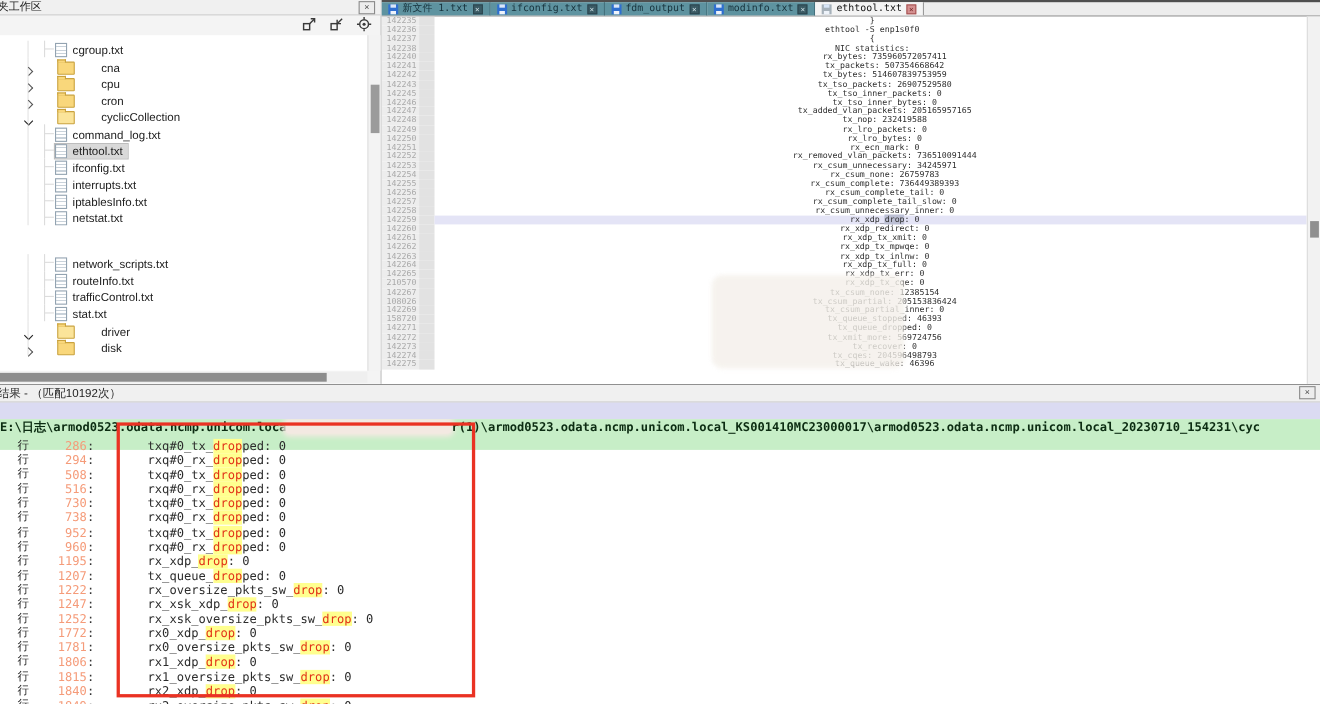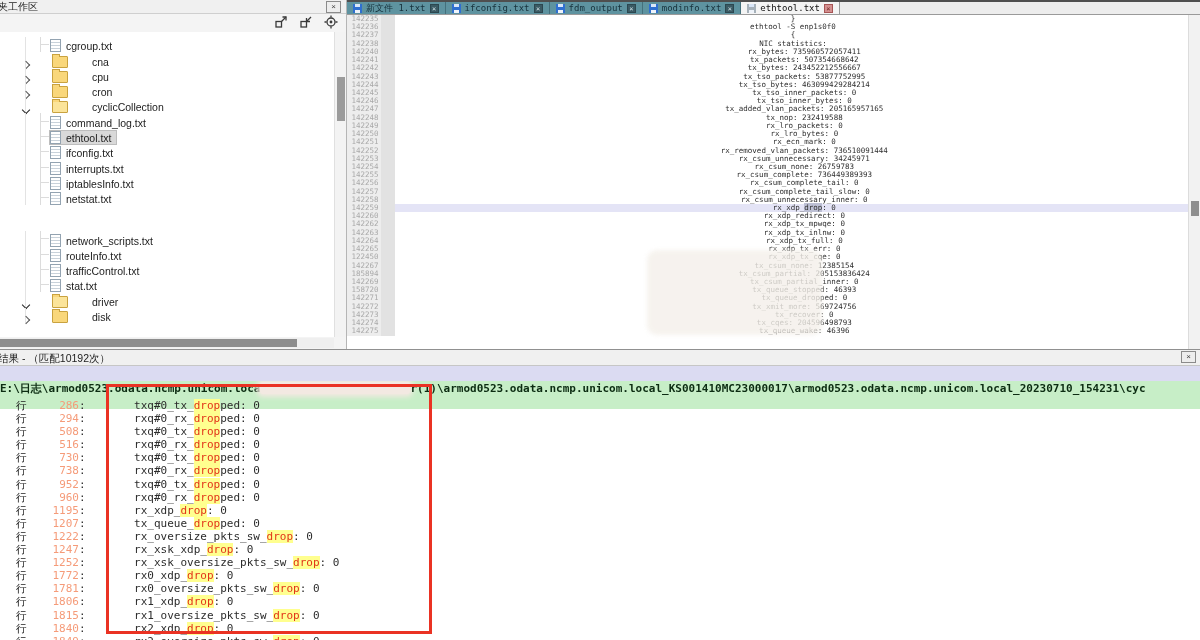--- a/index.html
+++ b/index.html
@@ -273,31 +273,26 @@
           <span class="ctxt">     rx_bytes: 735960572057411</span>
         </div>
         <div class="crow">
           <span class="ln">142241</span>
           <span class="fold"></span>
           <span class="ctxt">     tx_packets: 507354668642</span>
         </div>
         <div class="crow">
           <span class="ln">142242</span>
           <span class="fold"></span>
-          <span class="ctxt">     tx_bytes: 243452212556667</span>
+          <span class="ctxt">     tx_bytes: 514607839753959</span>
         </div>
         <div class="crow">
           <span class="ln">142243</span>
           <span class="fold"></span>
-          <span class="ctxt">     tx_tso_packets: 53877752995</span>
-        </div>
-        <div class="crow">
-          <span class="ln">142244</span>
-          <span class="fold"></span>
-          <span class="ctxt">     tx_tso_bytes: 463099429284214</span>
+          <span class="ctxt">     tx_tso_packets: 26907529580</span>
         </div>
         <div class="crow">
           <span class="ln">142245</span>
           <span class="fold"></span>
           <span class="ctxt">     tx_tso_inner_packets: 0</span>
         </div>
         <div class="crow">
           <span class="ln">142246</span>
           <span class="fold"></span>
           <span class="ctxt">     tx_tso_inner_bytes: 0</span>
@@ -366,51 +361,56 @@
           <span class="ln">142259</span>
           <span class="fold"></span>
           <span class="ctxt">     rx_xdp_<span class="wsel">drop</span>: 0</span>
         </div>
         <div class="crow">
           <span class="ln">142260</span>
           <span class="fold"></span>
           <span class="ctxt">     rx_xdp_redirect: 0</span>
         </div>
         <div class="crow">
+          <span class="ln">142261</span>
+          <span class="fold"></span>
+          <span class="ctxt">     rx_xdp_tx_xmit: 0</span>
+        </div>
+        <div class="crow">
           <span class="ln">142262</span>
           <span class="fold"></span>
           <span class="ctxt">     rx_xdp_tx_mpwqe: 0</span>
         </div>
         <div class="crow">
           <span class="ln">142263</span>
           <span class="fold"></span>
           <span class="ctxt">     rx_xdp_tx_inlnw: 0</span>
         </div>
         <div class="crow">
           <span class="ln">142264</span>
           <span class="fold"></span>
           <span class="ctxt">     rx_xdp_tx_full: 0</span>
         </div>
         <div class="crow">
           <span class="ln">142265</span>
           <span class="fold"></span>
           <span class="ctxt">     rx_xdp_tx_err: 0</span>
         </div>
         <div class="crow">
-          <span class="ln">122450</span>
+          <span class="ln">210570</span>
           <span class="fold"></span>
           <span class="ctxt">     rx_xdp_tx_cqe: 0</span>
         </div>
         <div class="crow">
           <span class="ln">142267</span>
           <span class="fold"></span>
           <span class="ctxt">     tx_csum_none: 12385154</span>
         </div>
         <div class="crow">
-          <span class="ln">185894</span>
+          <span class="ln">108026</span>
           <span class="fold"></span>
           <span class="ctxt">     tx_csum_partial: 205153836424</span>
         </div>
         <div class="crow">
           <span class="ln">142269</span>
           <span class="fold"></span>
           <span class="ctxt">     tx_csum_partial_inner: 0</span>
         </div>
         <div class="crow">
           <span class="ln">158720</span>

